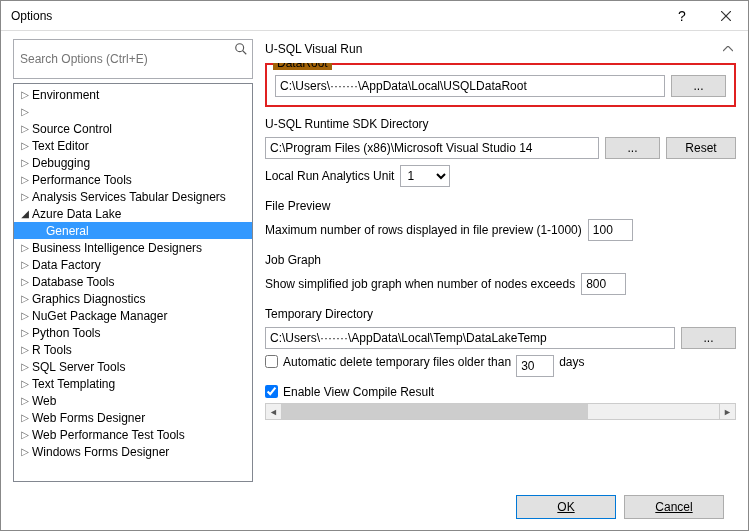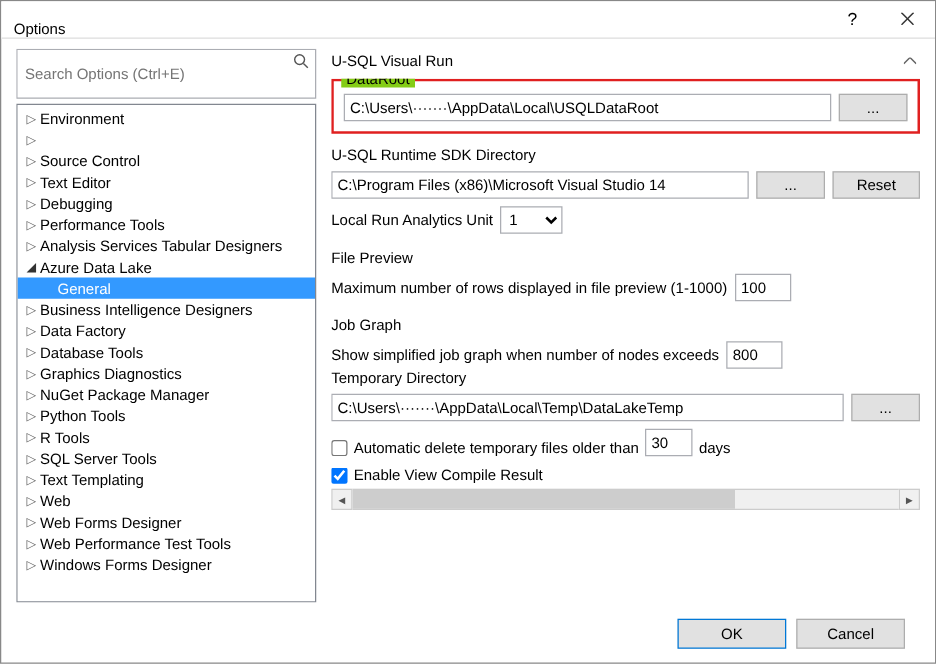--- a/index.html
+++ b/index.html
@@ -1,17 +1,17 @@
 <!DOCTYPE html>
 <html><head>
 <meta charset="utf-8">
 <style>
 * { box-sizing: border-box; margin: 0; padding: 0; font-family: "Segoe UI", Tahoma, sans-serif; font-size: 12px; }
 body { background: #fff; width: 749px; height: 531px; border: 1px solid #888; display: flex; flex-direction: column; overflow: hidden; }
-.titlebar { height: 30px; display: flex; align-items: flex-end; border-bottom: 1px solid #ddd; background:#fff; }
+.titlebar { height: 30px; display: flex; align-items: center; border-bottom: 1px solid #ddd; background:#fff; }
 .titlebar .title { padding-left: 10px; flex:1; }
 .titlebar .btn { width: 44px; height: 30px; display:flex; align-items:center; justify-content:center; }
 .content { flex:1; display:flex; flex-direction:column; padding: 8px 12px 0 12px; overflow:hidden;}
 .main-row { flex:1; display:flex; gap:12px; overflow:hidden;}
 .left-col { width: 240px; display:flex; flex-direction:column; }
 .right-col { flex:1; display:flex; flex-direction:column; overflow:hidden; }
 .search-wrap { position:relative; margin-bottom:4px; }
 .search-wrap input { width:100%; height:40px; padding:0 26px 0 6px; border:1px solid #abadb3; color:#555; background:#fff; }
 .search-wrap .icon { position:absolute; right:5px; top:3px; }
 .tree { flex:1; border:1px solid #828790; overflow-y:auto; overflow-x:hidden; padding:2px 0; }
@@ -25,39 +25,39 @@
 .tree-item.noarrow .arrow { visibility:hidden; }
 
 .section-header { display:flex; align-items:center; height:20px; margin-bottom:4px; }
 .section-header .label { flex:1; }
 .section-header .collapse { width:16px; height:16px; display:flex; align-items:center; justify-content:center; color:#666; cursor:pointer;}
 .right-scroll { flex:1; overflow:hidden; position:relative; }
 .panel-body { padding-right:0; }
 
 .group { border:1px solid #ccc; padding:6px 8px 8px 8px; margin-bottom:10px; position:relative; }
 .group.highlight { border:2px solid #e02020; }
-.group-label { position:absolute; top:-9px; left:6px; background:#84cc16; padding:0 4px; }
+.group-label { position:absolute; top:-9px; left:6px; background:#a16207; padding:0 4px; }
 .row { display:flex; align-items:center; gap:6px; margin-top:6px;}
 .row:first-of-type{ margin-top:4px; }
 input.text { height:22px; border:1px solid #abadb3; padding:0 4px; background:#fff;}
 .btn-std { height:22px; border:1px solid #adadad; background:#e1e1e1; display:inline-flex; align-items:center; justify-content:center; cursor:default;}
 .btn-browse{ width:55px;}
 .btn-reset{ width:70px;}
 select.combo { height:22px; width:50px; border:1px solid #abadb3; background:#fff; padding:0 2px;}
-.checkbox-row{ display:flex; align-items:flex-end; gap:5px; margin-top:6px;}
+.checkbox-row{ display:flex; align-items:flex-start; gap:5px; margin-top:6px;}
 .checkbox-row input[type=checkbox]{ width:13px; height:13px;}
 .num-small{ width:45px; height:20px; border:1px solid #abadb3; text-align:left; padding:0 4px;}
 
 .h-scroll { display:flex; align-items:center; height:17px; margin-top:4px;}
 .h-scroll .arr{ width:17px; height:17px; background:#f0f0f0; border:1px solid #ccc; display:flex; align-items:center; justify-content:center; font-size:9px; color:#555;}
 .h-scroll .track{ flex:1; height:17px; background:#f0f0f0; border-top:1px solid #ccc; border-bottom:1px solid #ccc; position:relative;}
 .h-scroll .thumb{ position:absolute; left:0; top:0; width:70%; height:100%; background:#cdcdcd;}
 
 .footer { height:48px; border-top:1px solid transparent; display:flex; justify-content:flex-end; align-items:center; gap:8px; padding:0 12px;}
-.footer .btn-std{ width:87px; height:24px;}
+.footer .btn-std{ width:100px; height:24px;text-decoration:underline;}
 .footer .btn-ok{ border:1px solid #0078d7;}
 </style>
 </head>
 <body>
 
 <div class="titlebar">
   <div class="title">Options</div>
   <div class="btn">
       <span style="font-size:14px;">?</span>
     </div>
@@ -209,21 +209,21 @@
           </div>
 
           <div style="margin-bottom:12px;">
             <div>File Preview</div>
             <div class="row">
               <span>Maximum number of rows displayed in file preview (1-1000)</span>
               <input class="text num-small" value="100" style="">
             </div>
           </div>
 
-          <div style="">
+          <div style="margin-bottom:12px;">
             <div>Job Graph</div>
             <div class="row">
               <span>Show simplified job graph when number of nodes exceeds</span>
               <input class="text num-small" value="800" style="">
             </div>
           </div>
 
           <div style="margin-bottom:8px;">
             <div>Temporary Directory</div>
             <div class="row">

